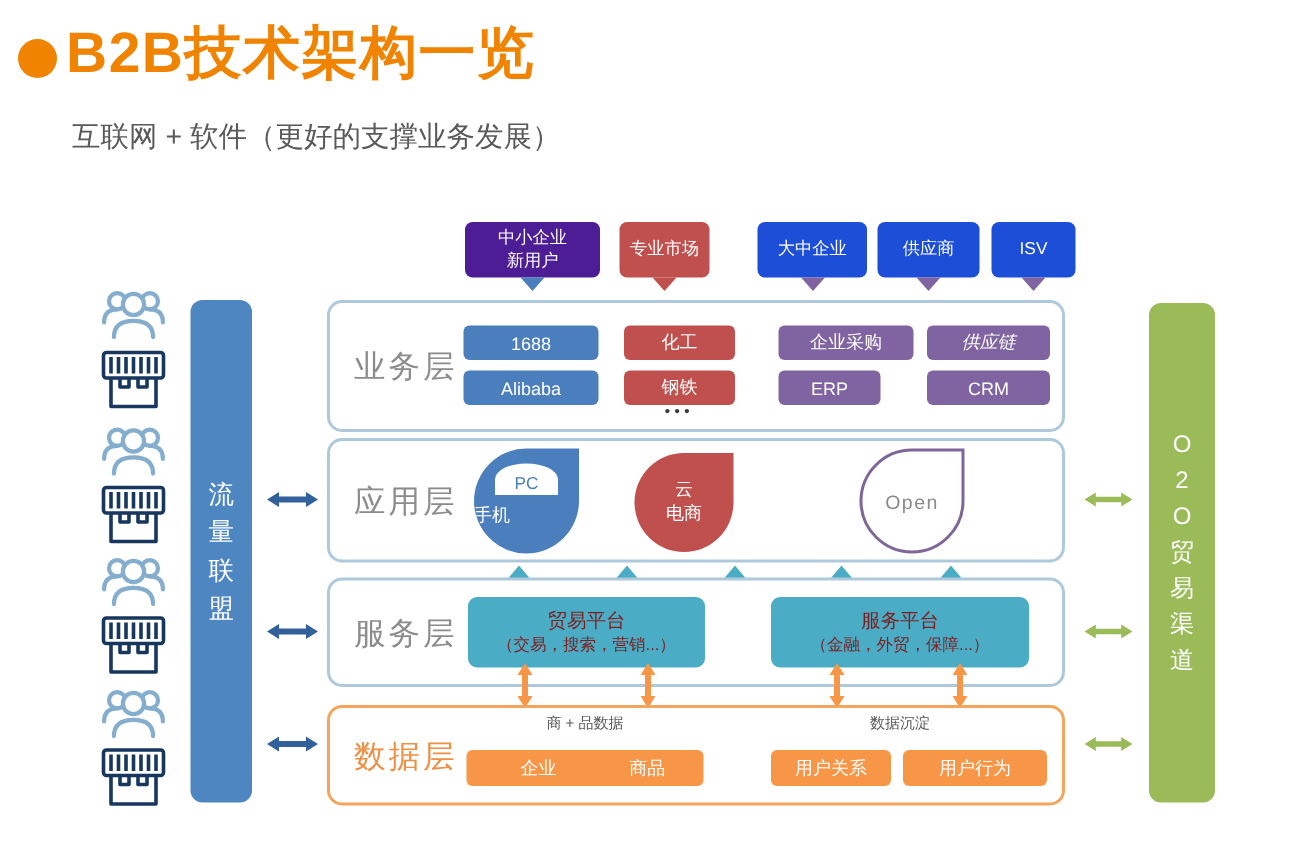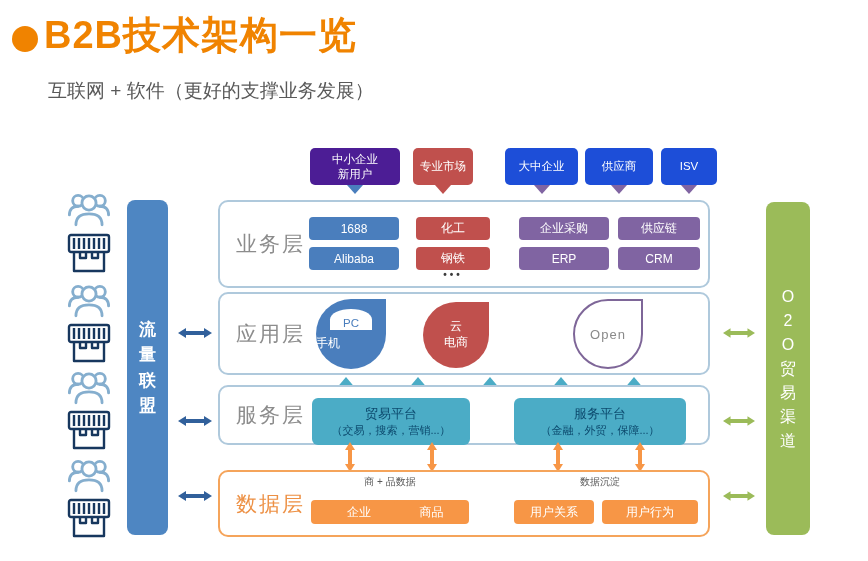--- a/index.html
+++ b/index.html
@@ -41,34 +41,34 @@
   .drop.red{background:#C0504D;display:flex;flex-direction:column;align-items:center;justify-content:center;
             color:#fff;font-size:12px;line-height:1.3;}
   .drop.open{background:#fff;border:2.5px solid #7E6698;display:flex;align-items:center;justify-content:center;
              color:#8a8a8a;font-size:13px;letter-spacing:1px;}
   .dome{position:absolute;left:14px;top:10px;width:42px;height:21px;background:#fff;
         border-radius:42px 42px 0 0/21px 21px 0 0;display:flex;align-items:flex-end;justify-content:center;
         color:#4A7EBD;font-size:11.5px;padding-bottom:1px;box-sizing:border-box;}
   .drop-bottom{position:absolute;left:0;top:36px;width:100%;text-align:left;color:#fff;font-size:12px;}
 
   
-  .sb{position:absolute;height:47px;background:#4BACC6;border-radius:6px;color:#0c4a6e;
+  .sb{position:absolute;height:47px;background:#4BACC6;border-radius:6px;color:#7f1d1d;
       display:flex;flex-direction:column;align-items:center;justify-content:center;line-height:1.4;}
   .sb .t1{font-size:13px;} .sb .t2{font-size:11px;}
 
   
   .group-title{position:absolute;top:3px;text-align:center;font-size:10px;color:#595959;}
 
   
   .tri-up{position:absolute;top:377px;width:0;height:0;border-left:11px solid transparent;
           border-right:11px solid transparent;border-bottom:13px solid #4BACC6;}
 
   
   .vbar{position:absolute;border-radius:8px;display:flex;align-items:center;justify-content:center;}
-  .vbar.blue-bar{left:127px;top:200px;width:41px;height:335px;background:#4E86C2;font-weight:bold;}
+  .vbar.blue-bar{left:127px;top:200px;width:41px;height:335px;background:#4E86C2;}
   .vbar.green-bar{left:766px;top:202px;width:44px;height:333px;background:#9BBB59;}
   .vtext{width:1.15em;word-break:break-all;line-height:1.5;text-align:center;color:#fff;font-size:17px;}
   .green-bar .vtext{font-size:16px;}
 
   .icon-slot{position:absolute;left:62px;width:54px;display:flex;justify-content:center;}
   .arrow{position:absolute;}
 </style>
 </head>
 <body>
 
@@ -189,22 +189,22 @@
   </div>
 
   <div class="layer" style="top:200px;height:88px;">
     <span class="layer-label">业务层</span>
     <div class="bb blue" style="left:89px;top:15px;width:90px;">1688</div>
     <div class="bb blue" style="left:89px;top:45px;width:90px;">Alibaba</div>
     <div class="bb red" style="left:196px;top:15px;width:74px;">化工</div>
     <div class="bb red" style="left:196px;top:45px;width:74px;">钢铁</div>
     <div class="ellipsis" style="left:196px;top:67px;width:74px;">•••</div>
     <div class="bb purple" style="left:299px;top:15px;width:90px;">企业采购</div>
-    <div class="bb purple" style="left:299px;top:45px;width:90px;">ERP</div>
-    <div class="bb purple" style="left:398px;top:15px;width:82px;">供应链</div>
+    <div class="bb purple" style="left:299px;top:45px;width:68px;">ERP</div>
+    <div class="bb purple" style="left:398px;top:15px;width:82px;font-style:italic;">供应链</div>
     <div class="bb purple" style="left:398px;top:45px;width:82px;">CRM</div>
   </div>
 
   <div class="layer" style="top:292px;height:83px;">
     <span class="layer-label">应用层</span>
     <div class="drop blue" style="left:96px;top:5px;width:70px;height:70px;">
       <div class="dome">PC</div>
       <div class="drop-bottom">手机</div>
     </div>
     <div class="drop red" style="left:203px;top:8px;width:66px;height:66px;">
@@ -215,21 +215,21 @@
       <span>Open</span>
     </div>
   </div>
 
   <div class="tri-up" style="left:335px;"></div>
   <div class="tri-up" style="left:407px;"></div>
   <div class="tri-up" style="left:479px;"></div>
   <div class="tri-up" style="left:550px;"></div>
   <div class="tri-up" style="left:623px;"></div>
 
-  <div class="layer" style="top:385px;height:60px;">
+  <div class="layer" style="top:385px;height:73px;">
     <span class="layer-label">服务层</span>
     <div class="sb" style="left:92px;top:11px;width:158px;">
       <span class="t1">贸易平台</span>
       <span class="t2">（交易，搜索，营销...）</span>
     </div>
     <div class="sb" style="left:294px;top:11px;width:172px;">
       <span class="t1">服务平台</span>
       <span class="t2">（金融，外贸，保障...）</span>
     </div>
   </div>

